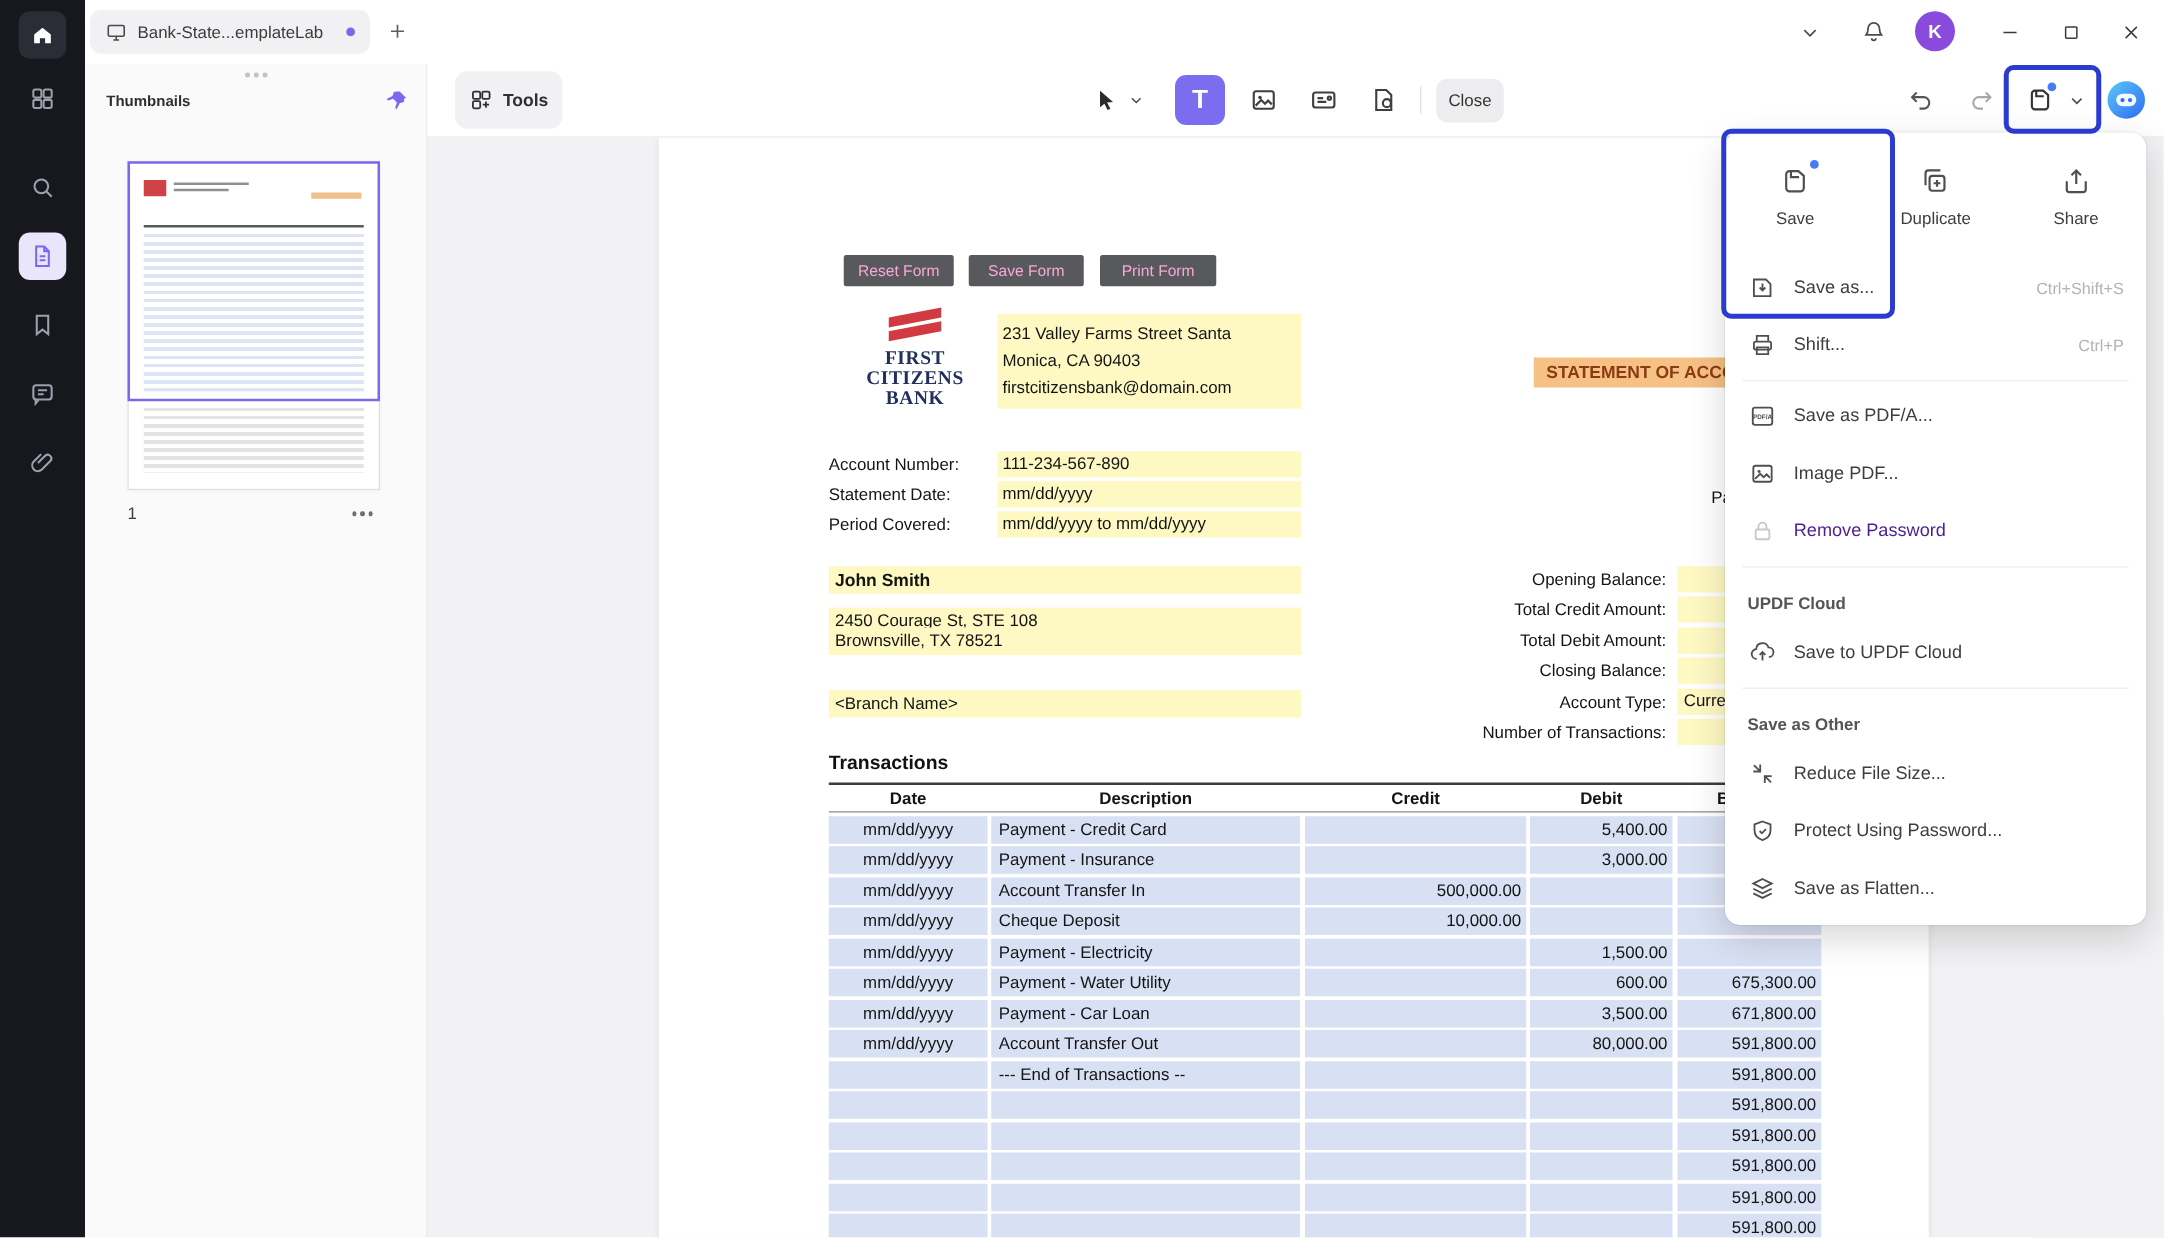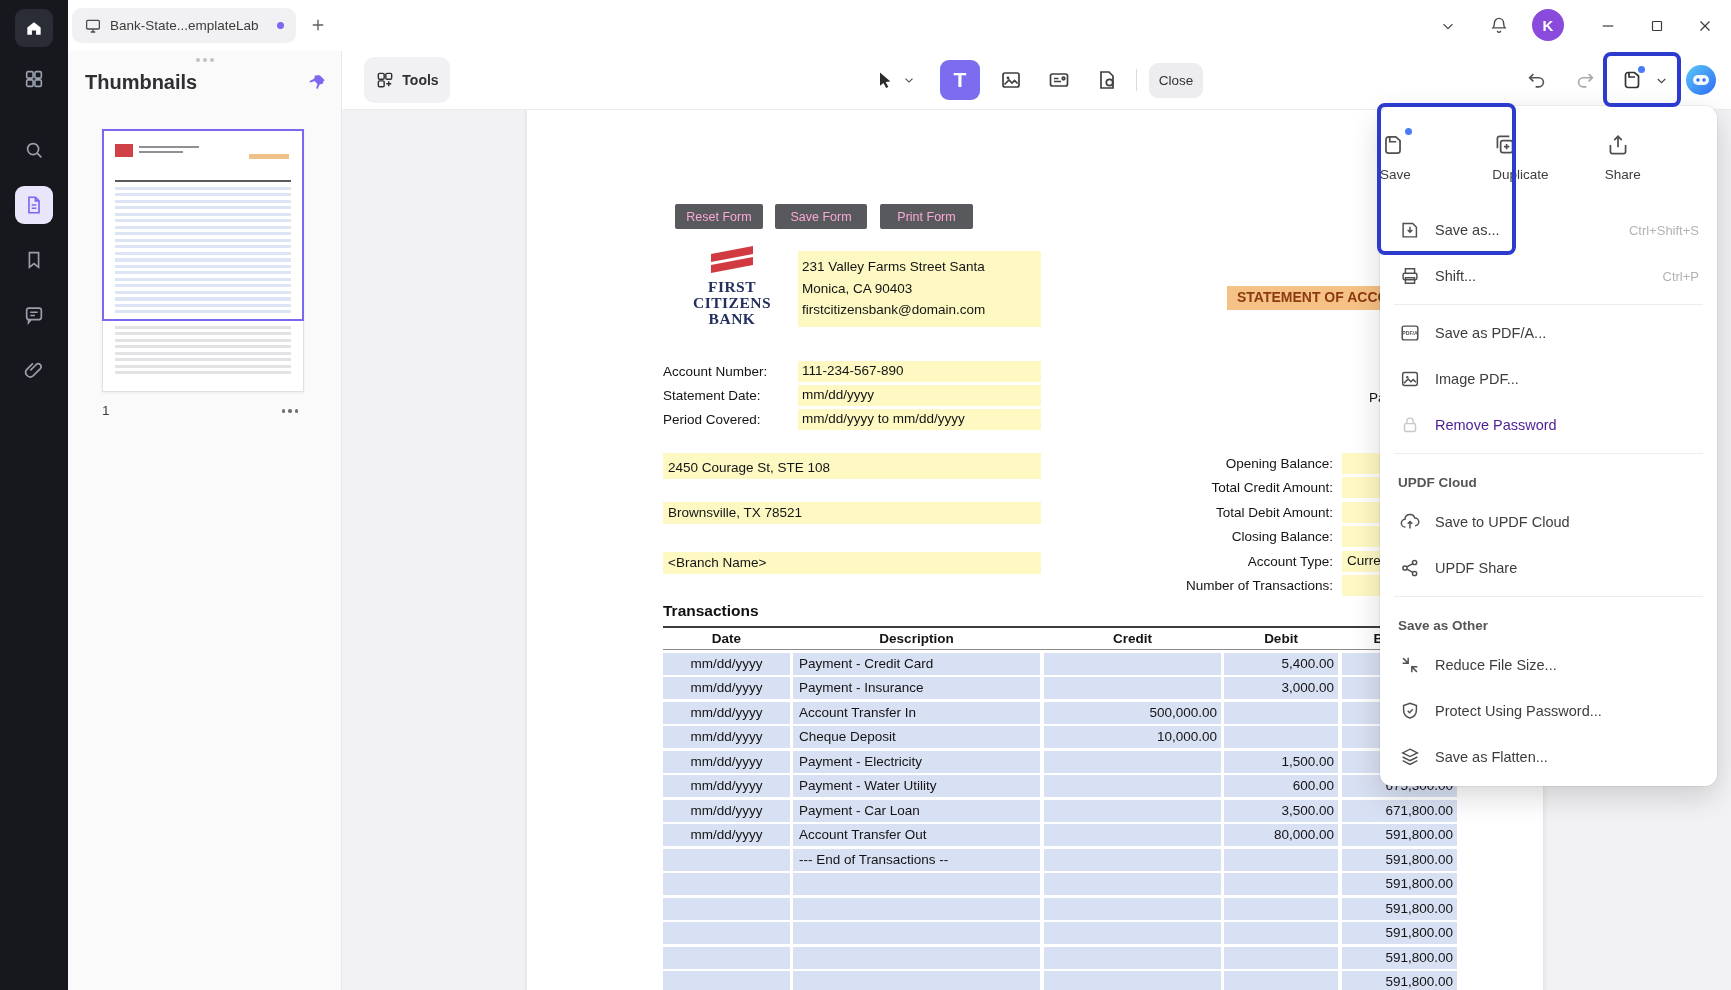--- a/index.html
+++ b/index.html
@@ -28,21 +28,21 @@
   .avatar{position:absolute;left:1464px;top:9px;width:32px;height:32px;border-radius:50%;background:#8a4bdd;color:#fff;font-size:15px;font-weight:700;display:flex;align-items:center;justify-content:center}
   .win-min{position:absolute;left:1528px;top:14px;width:24px;height:24px}
   .win-max{position:absolute;left:1577px;top:14px;width:24px;height:24px}
   .win-close{position:absolute;left:1625px;top:14px;width:24px;height:24px}
 
   
   .thumb-panel{position:absolute;left:68px;top:51px;width:274px;bottom:0;background:#fafafa;border-right:1px solid #e7e7e9;z-index:10}
   .drag-dots{position:absolute;top:7px;left:50%;transform:translateX(-50%);display:flex;gap:3px}
   .drag-dots i{width:4px;height:4px;border-radius:50%;background:#c2c2c6}
   .panel-head{position:absolute;top:20px;left:17px;right:14px;display:flex;justify-content:space-between;align-items:center}
-  .panel-title{font-size:20px;font-weight:700;color:#2f2f33}
+  .panel-title{font-size:12px;font-weight:700;color:#2f2f33}
   .thumb{position:absolute;left:34px;top:78px;width:202px;height:263px;background:#fff;border:1px solid #e0e0e2;box-shadow:0 1px 3px rgba(0,0,0,.06)}
   .mini-logo{position:absolute;left:12px;top:14px;width:18px;height:13px;background:#cf4147}
   .mini-line{position:absolute;height:2px;background:#8f8f94}
   .l1{left:36px;top:16px;width:60px}
   .l2{left:36px;top:21px;width:44px}
   .mini-chip{position:absolute;right:14px;top:24px;width:40px;height:5px;background:#eec08a}
   .mini-thead{position:absolute;left:12px;right:12px;top:50px;height:2px;background:#5a5a5e}
   .mini-table{position:absolute;left:12px;right:12px;top:57px;height:126px;background:repeating-linear-gradient(180deg,#dde4f3 0 3px,#fff 3px 6.5px)}
   .mini-table2{position:absolute;left:12px;right:12px;top:196px;height:52px;background:repeating-linear-gradient(180deg,#e3e3e6 0 3px,#fff 3px 6.5px)}
   .viewport-box{position:absolute;left:-1px;top:-1px;right:-1px;height:192px;border:2px solid #7a68f0;pointer-events:none}
@@ -100,21 +100,21 @@
   .c-desc{width:247px;padding-left:6px;margin-right:4px}
   .c-credit{width:177px;text-align:right;padding-right:4px;margin-right:3px}
   .c-debit{width:114px;text-align:right;padding-right:4px;margin-right:4px}
   .c-bal{width:115px;text-align:right;padding-right:4px}
   .tx-head .c-desc,.tx-head .c-credit,.tx-head .c-debit,.tx-head .c-bal{padding:0;text-align:center}
   .tx-head span{background:transparent;height:auto}
 
   
   .save-menu{position:absolute;left:1380px;top:106px;width:337px;background:#fff;border-radius:12px;box-shadow:0 10px 30px rgba(0,0,0,.16),0 0 0 1px rgba(0,0,0,.05);z-index:40;padding-bottom:6px}
   .menu-top{display:flex;height:101px;align-items:center}
-  .menu-top-item{flex:1;display:flex;flex-direction:column;align-items:flex-start;gap:9px;font-size:13.5px;color:#3d3d3d}
+  .menu-top-item{flex:1;display:flex;flex-direction:column;align-items:center;gap:9px;font-size:13.5px;color:#3d3d3d}
   .mt-icon{position:relative}
   .blue-dot{position:absolute;top:-4px;right:-6px;width:7px;height:7px;border-radius:50%;background:#4a7bf7}
   .menu-row{display:flex;align-items:center;height:46px;padding:0 18px;width:100%;font-size:14.5px;color:#3d3d3d}
   .menu-row .mi{width:24px;margin-right:13px;display:flex;justify-content:center}
   .menu-row .ml{flex:1;text-align:left}
   .menu-row .ms{color:#b3b3b3;font-size:13px}
   .menu-row.disabled{color:#4c1d95}
   .menu-div{height:1px;background:#ededed;margin:5px 14px}
   .menu-header{height:40px;display:flex;align-items:flex-end;padding:0 18px 9px;font-size:13.5px;font-weight:700;color:#555;width:100%}
 
@@ -431,21 +431,21 @@
         <span class="field meta-value">mm/dd/yyyy</span>
       </div>
       <div class="meta-row" style="top:299px">
         <span class="meta-label">Period Covered:</span>
         <span class="field meta-value">mm/dd/yyyy to mm/dd/yyyy</span>
       </div>
 
       <span class="page-label">Page</span>
 
       <div class="field cust-field cust-name" style="top:343px">John Smith</div>
-      <div class="field cust-field" style="top:347px">2450 Courage St, STE 108</div>
+      <div class="field cust-field" style="top:376px">2450 Courage St, STE 108</div>
       <div class="field cust-field" style="top:392px">Brownsville, TX 78521</div>
       <div class="field cust-field" style="top:442px">&lt;Branch Name&gt;</div>
 
       <div class="summary">
 
           <div class="sum-row">
             <span class="sum-label">Opening Balance:</span>
             <span class="field sum-field"></span>
           </div>
 
@@ -700,31 +700,20 @@
     <button class="menu-row">
       <span class="mi">
           <svg width="22" height="22" viewBox="0 0 24 24" fill="none" stroke="#4f4f4f" stroke-width="1.6">
             <path d="M7 17.5a4.2 4.2 0 0 1-.5-8.4A5.5 5.5 0 0 1 17.2 7.6 4.2 4.2 0 0 1 17.5 16"></path>
             <path d="M12 11.5v7.5M9.5 14 12 11.5 14.5 14"></path>
           </svg>
         </span>
       <span class="ml">Save to UPDF Cloud</span>
     </button>
 
-    <button class="menu-row">
-      <span class="mi">
-          <svg width="22" height="22" viewBox="0 0 24 24" fill="none" stroke="#4f4f4f" stroke-width="1.6">
-            <circle cx="6.5" cy="12" r="2.3"></circle>
-            <circle cx="17" cy="6" r="2.3"></circle>
-            <circle cx="17" cy="18" r="2.3"></circle>
-            <path d="M8.6 10.9 15 7.1M8.6 13.1 15 16.9"></path>
-          </svg>
-        </span>
-      <span class="ml">UPDF Share</span>
-    </button>
 
     <div class="menu-div"></div>
 
     <div class="menu-header">Save as Other</div>
 
     <button class="menu-row">
       <span class="mi">
           <svg width="22" height="22" viewBox="0 0 24 24" fill="none" stroke="#4f4f4f" stroke-width="1.6">
             <path d="M10 4v6H4M14 20v-6h6M10 10 4.5 4.5M14 14l5.5 5.5"></path>
           </svg>

